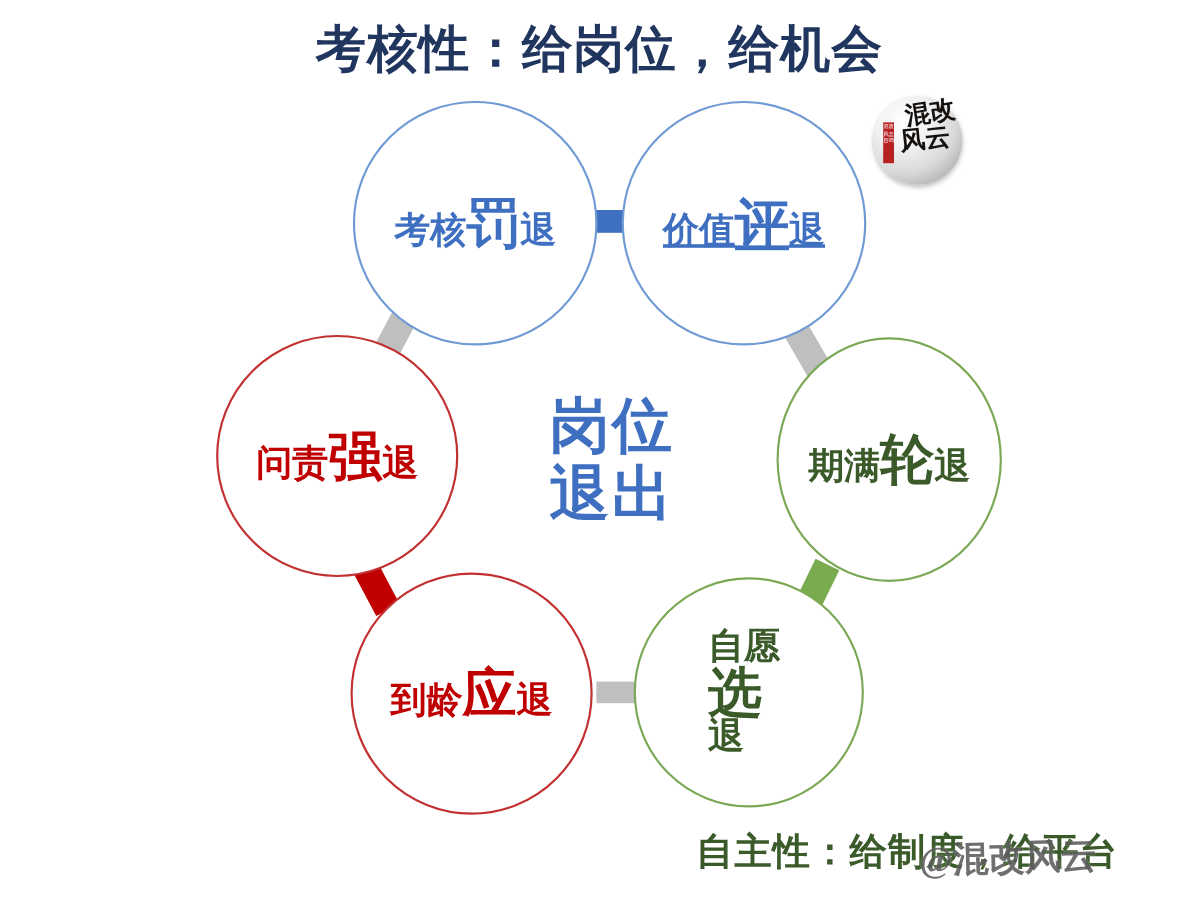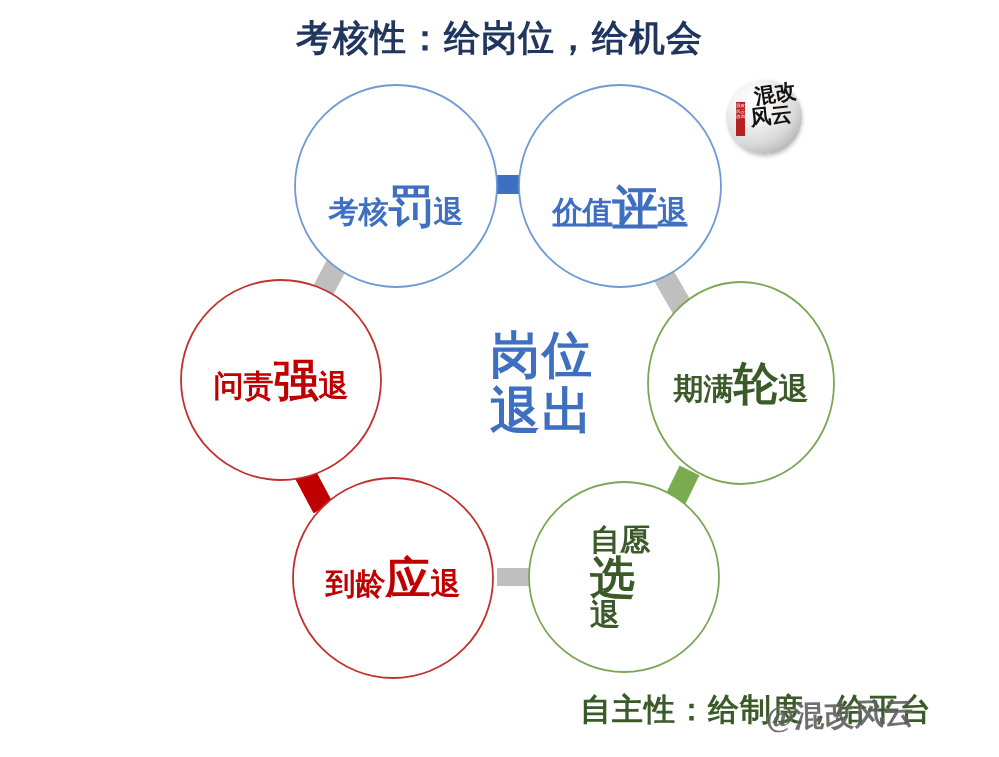--- a/index.html
+++ b/index.html
@@ -16,21 +16,21 @@
   .heading{
     position:absolute;
     font-weight:bold;
     white-space:nowrap;
     letter-spacing:1px;
     line-height:1;
   }
   #title-top{
     left:0;right:0;top:20px;
     text-align:center;
-    font-size:36px;
+    font-size:42px;
     color:#21365e;
   }
   #title-bottom-left{
     left:18px;top:694px;
     font-size:31px;
     color:#c00000;
   }
   #title-bottom-right{
     left:565px;top:694px;
     font-size:31px;
@@ -46,36 +46,35 @@
     position:absolute;
     white-space:nowrap;
     font-weight:bold;
     line-height:1;
     transform:translate(-50%,-50%);
     display:flex;
     align-items:baseline;
   }
   .node-label .sm{font-size:30px;}
   .node-label .lg{font-size:45px;}
-  .blue-node{color:#3f6fc1;margin-top:20px;}
+  .blue-node{color:#3f6fc1;}
   .green-node{color:#3a5a29;}
   .red-node{color:#c00000;}
 
   
   #center-text{
     position:absolute;
     left:510px;top:383px;
     transform:translate(-50%,-50%);
     text-align:center;
     color:#3f6fc1;
     font-weight:bold;
     font-size:50px;
     line-height:1.12;
     letter-spacing:2px;
-    margin-left:32px;
   }
 
   
   #logo{
     position:absolute;
     left:722px;top:76px;
     width:88px;height:82px;
   }
   #logo .orb{
     position:absolute;left:6px;top:4px;width:74px;height:74px;

